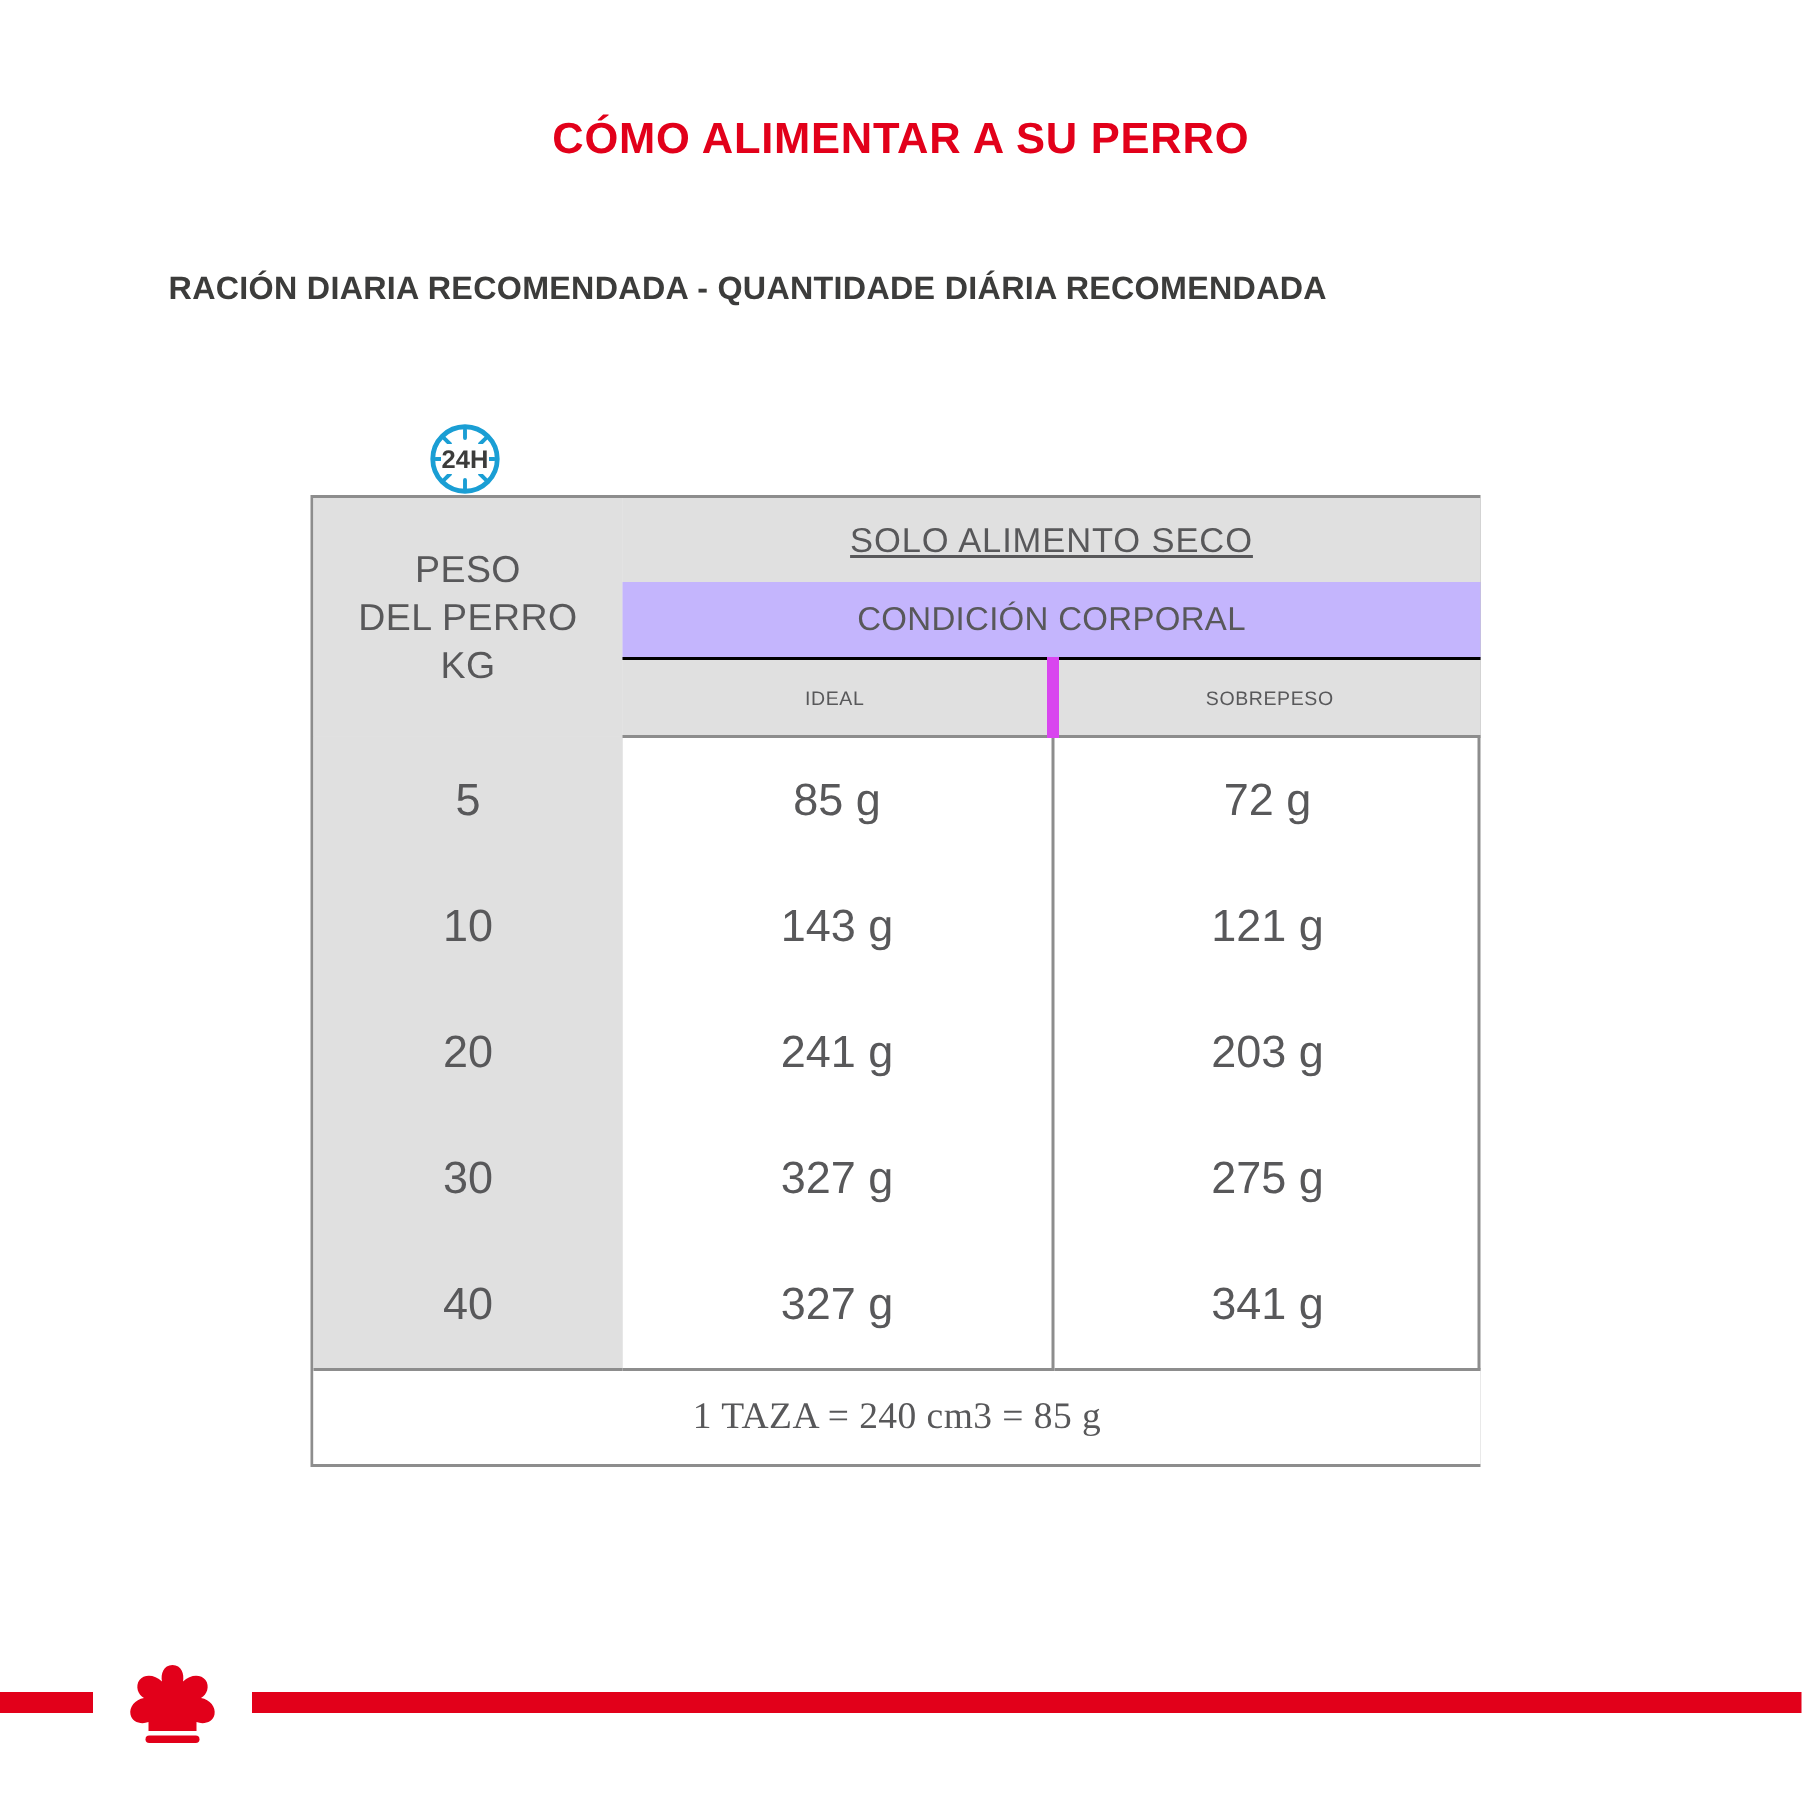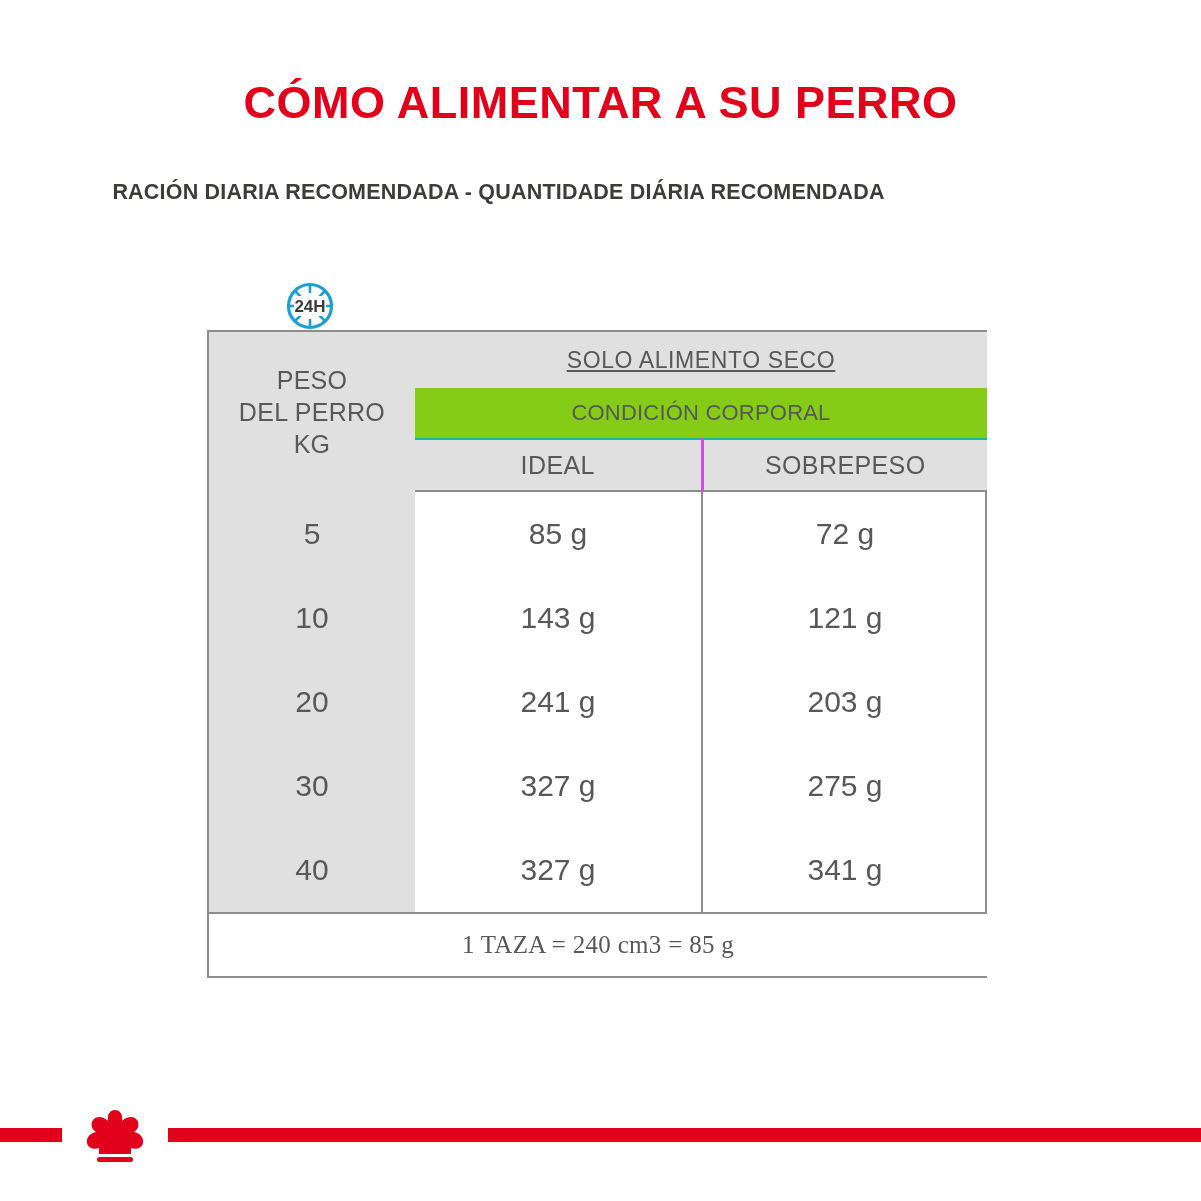--- a/index.html
+++ b/index.html
@@ -22,21 +22,21 @@
     height: 1201px;
   }
 
   
   .title {
     position: absolute;
     top: 78px;
     left: 0;
     width: 1201px;
     text-align: center;
-    font-size: 45px;
+    font-size: 29px;
     font-weight: bold;
     letter-spacing: 0.5px;
     color: #e2001a;
     line-height: 1.1;
   }
   .subtitle {
     position: absolute;
     top: 180px;
     left: 0;
     width: 997px;
@@ -100,37 +100,37 @@
   .head-dry {
     background: #e0e0e0;
     font-size: 23px;
     font-weight: bold;
     letter-spacing: 0.6px;
     color: #58585a;
     height: 56px;
     text-decoration: underline;
   }
   .head-cond {
-    background: #84cc16;
+    background: #c4b5fd;
     font-size: 22px;
     color: #58585a;
     height: 50px;
-    border-bottom: 2px solid #14b8a6;
+    border-bottom: 2px solid #000000;
     letter-spacing: 0.2px;
   }
   .head-sub {
     background: #e0e0e0;
-    font-size: 25px;
+    font-size: 13px;
     color: #58585a;
     height: 50px;
     letter-spacing: 0.4px;
     border-bottom: 2px solid #8d8d8d;
   }
   .head-sub.left-div {
-    border-left: 3px solid #d946ef;
+    border-left: 8px solid #d946ef;
     margin-top: 44px;
   }
 
   tr.data td {
     height: 84px;
     font-size: 30px;
     color: #58585a;
   }
   tr.data td.weight {
     background: #e0e0e0;

